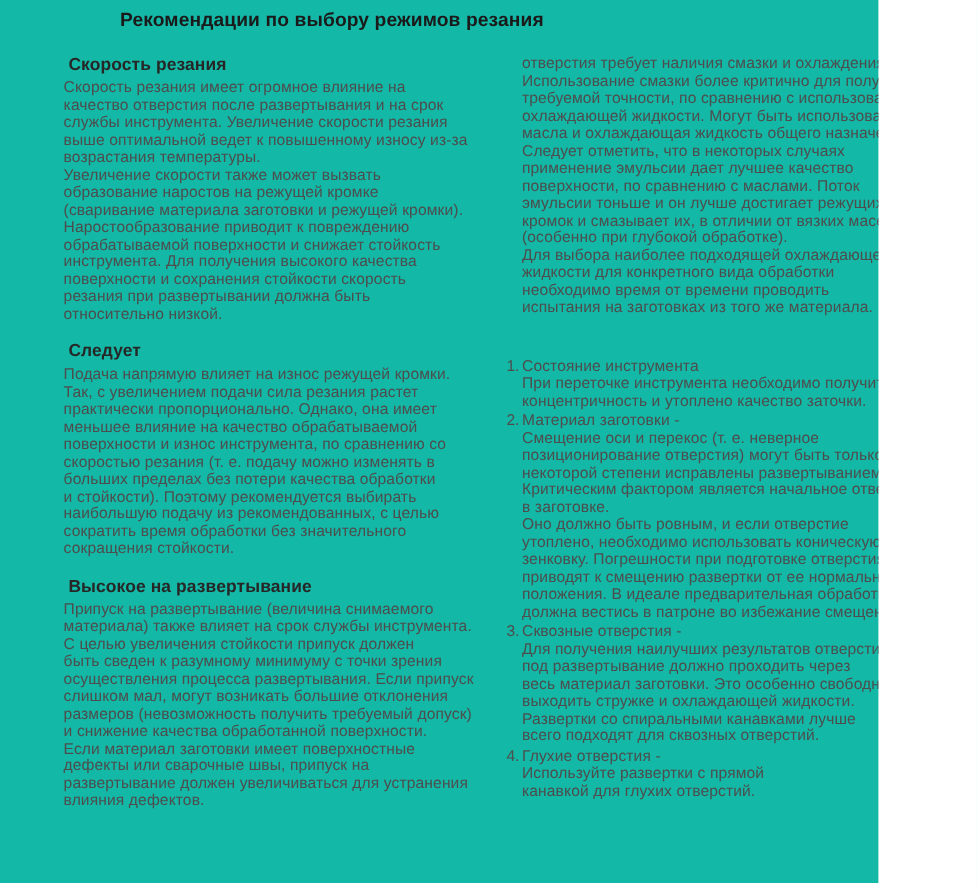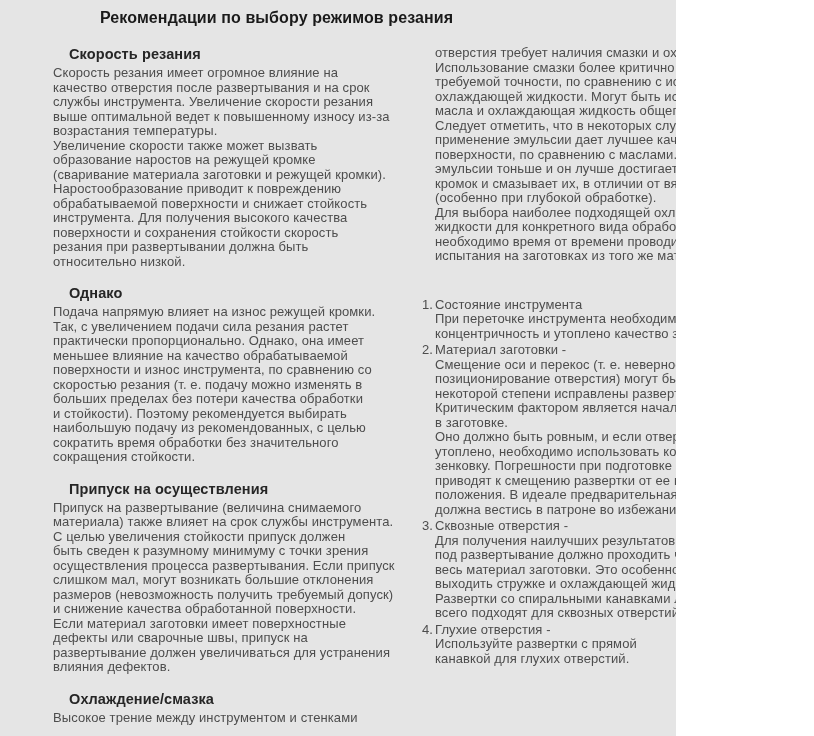--- a/index.html
+++ b/index.html
@@ -2,23 +2,23 @@
 <html lang="ru"><head>
 <meta charset="utf-8">
 <style>
   html, body {
     margin: 0;
     padding: 0;
     background: #ffffff;
   }
   .page {
     position: relative;
-    width: 676px;
+    width: 732px;
     height: 736px;
-    background: #e5e5e5;
+    background: #14b8a6;
     overflow: hidden;
     font-family: "Liberation Sans", "DejaVu Sans", sans-serif;
     text-decoration: underline;
   }
   .title {
     position: absolute;
     left: 100px;
     top: 8px;
     margin: 0;
     font-size: 16px;
@@ -35,21 +35,21 @@
     left: 53px;
     width: 372px;
   }
   .col-right {
     left: 422px;
     width: 392px;
   }
   .doc-section { margin: 0; }
   .doc-section + .doc-section { margin-top: 16px; }
   h2.heading {
-    margin: 0 0 4px 16px;
+    margin: 0 0 4px 4px;
     font-size: 14.5px;
     font-weight: bold;
     line-height: 16px;
     color: #262626;
     letter-spacing: 0.1px;
   }
   .body {
     margin: 0;
     font-size: 13px;
     line-height: 14.5px;
@@ -97,54 +97,50 @@
 (сваривание материала заготовки и режущей кромки).
 Наростообразование приводит к повреждению
 обрабатываемой поверхности и снижает стойкость
 инструмента. Для получения высокого качества
 поверхности и сохранения стойкости скорость
 резания при развертывании должна быть
 относительно низкой.</p>
     </section>
 
     <section class="doc-section">
-      <h2 class="heading">Однако</h2>
+      <h2 class="heading">Следует</h2>
       <p class="body">Подача напрямую влияет на износ режущей кромки.
 Так, с увеличением подачи сила резания растет
 практически пропорционально. Однако, она имеет
 меньшее влияние на качество обрабатываемой
 поверхности и износ инструмента, по сравнению со
 скоростью резания (т. е. подачу можно изменять в
 больших пределах без потери качества обработки
 и стойкости). Поэтому рекомендуется выбирать
 наибольшую подачу из рекомендованных, с целью
 сократить время обработки без значительного
 сокращения стойкости.</p>
     </section>
 
     <section class="doc-section">
-      <h2 class="heading">Припуск на осуществления</h2>
+      <h2 class="heading">Высокое на развертывание</h2>
       <p class="body">Припуск на развертывание (величина снимаемого
 материала) также влияет на срок службы инструмента.
 С целью увеличения стойкости припуск должен
 быть сведен к разумному минимуму с точки зрения
 осуществления процесса развертывания. Если припуск
 слишком мал, могут возникать большие отклонения
 размеров (невозможность получить требуемый допуск)
 и снижение качества обработанной поверхности.
 Если материал заготовки имеет поверхностные
 дефекты или сварочные швы, припуск на
 развертывание должен увеличиваться для устранения
 влияния дефектов.</p>
     </section>
 
-    <section class="doc-section">
-      <h2 class="heading">Охлаждение/смазка</h2>
-      <p class="body">Высокое трение между инструментом и стенками</p>
-    </section>
 
   </div>
 
   <div class="col col-right">
 
     <p class="body indent">отверстия требует наличия смазки и охлаждения.
 Использование смазки более критично для получения
 требуемой точности, по сравнению с использованием
 охлаждающей жидкости. Могут быть использованы
 масла и охлаждающая жидкость общего назначения.

